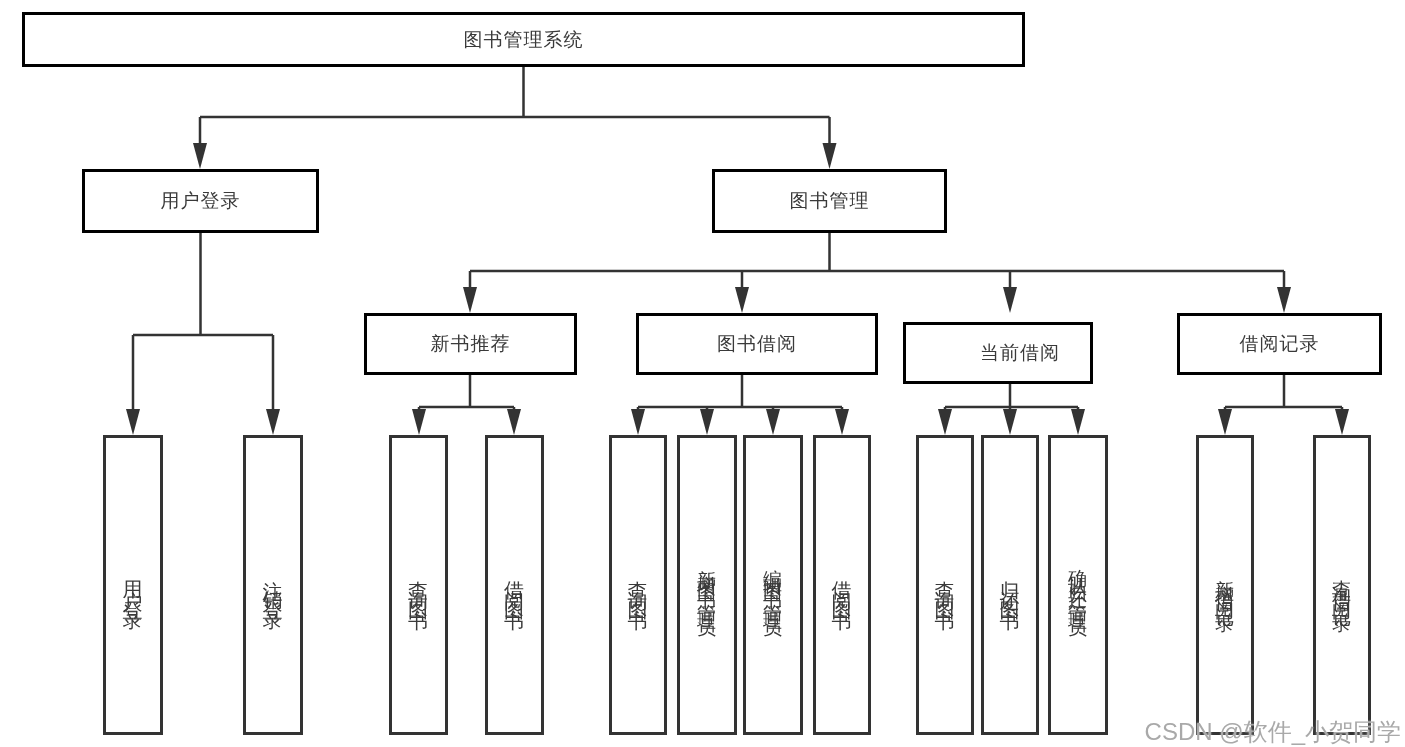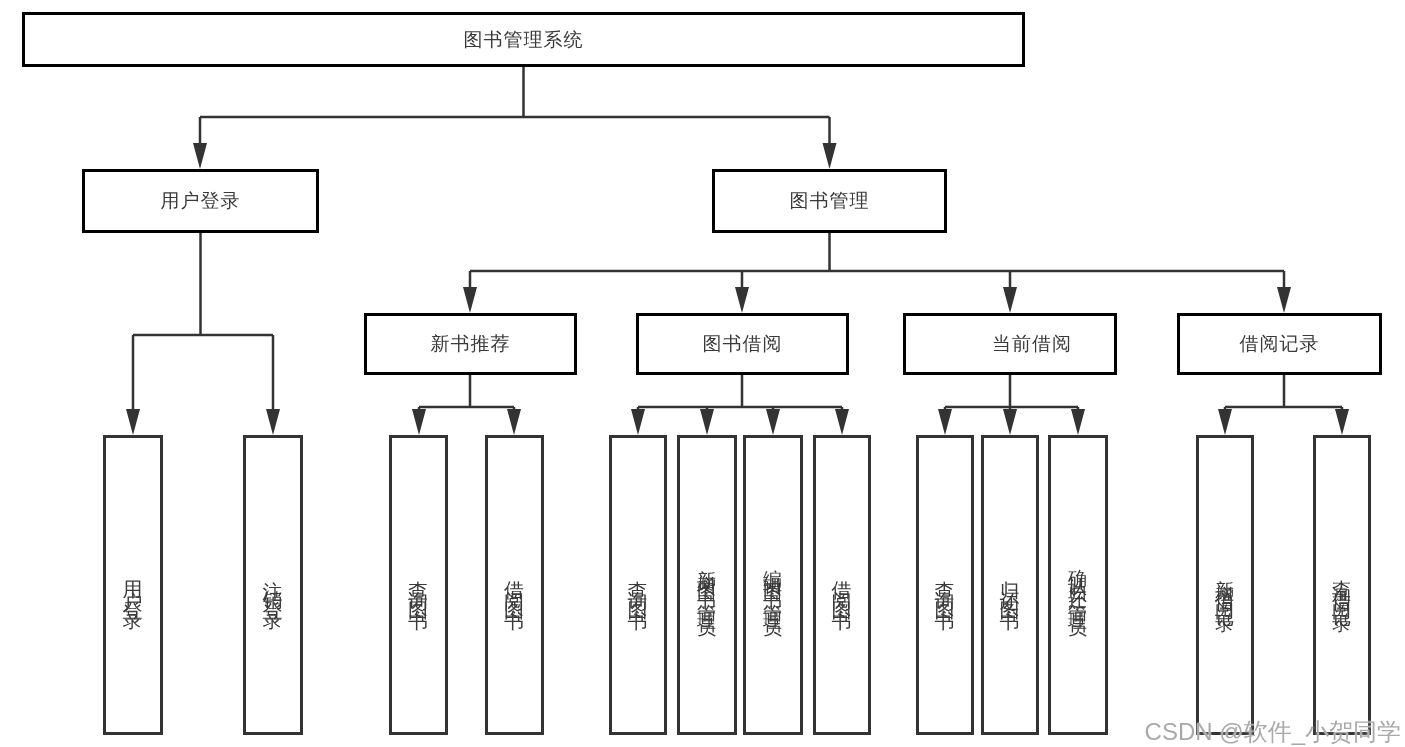--- a/index.html
+++ b/index.html
@@ -38,22 +38,22 @@
     letter-spacing:10px;
     line-height:1;
     white-space:nowrap;
   }
   .vnode .vtext.long{letter-spacing:7px;font-size:19px;}
   
   #n-root {left:22px;  top:12px;  width:1003px;height:55px;}
   #n-login{left:82px;  top:169px; width:237px; height:64px;}
   #n-mgmt {left:712px; top:169px; width:235px; height:64px;}
   #n-rec  {left:364px; top:313px; width:213px; height:62px;}
-  #n-bor  {left:636px; top:313px; width:213px; height:62px;}
-  #n-cur  {left:903px; top:313px; width:214px; height:62px;padding-left:44px;}
+  #n-bor  {left:636px; top:313px; width:242px; height:62px;}
+  #n-cur  {left:903px; top:322px; width:190px; height:62px;padding-left:44px;}
   #n-recd {left:1177px;top:313px; width:205px; height:62px;}
   #v1 {left:103px; top:435px;width:60px;height:300px;}
   #v2 {left:243px; top:435px;width:60px;height:300px;}
   #v3 {left:389px; top:435px;width:59px;height:300px;}
   #v4 {left:485px; top:435px;width:59px;height:300px;}
   #v5 {left:609px; top:435px;width:58px;height:300px;}
   #v6 {left:677px; top:435px;width:60px;height:300px;}
   #v7 {left:743px; top:435px;width:60px;height:300px;}
   #v8 {left:813px; top:435px;width:58px;height:300px;}
   #v9 {left:916px; top:435px;width:58px;height:300px;}

